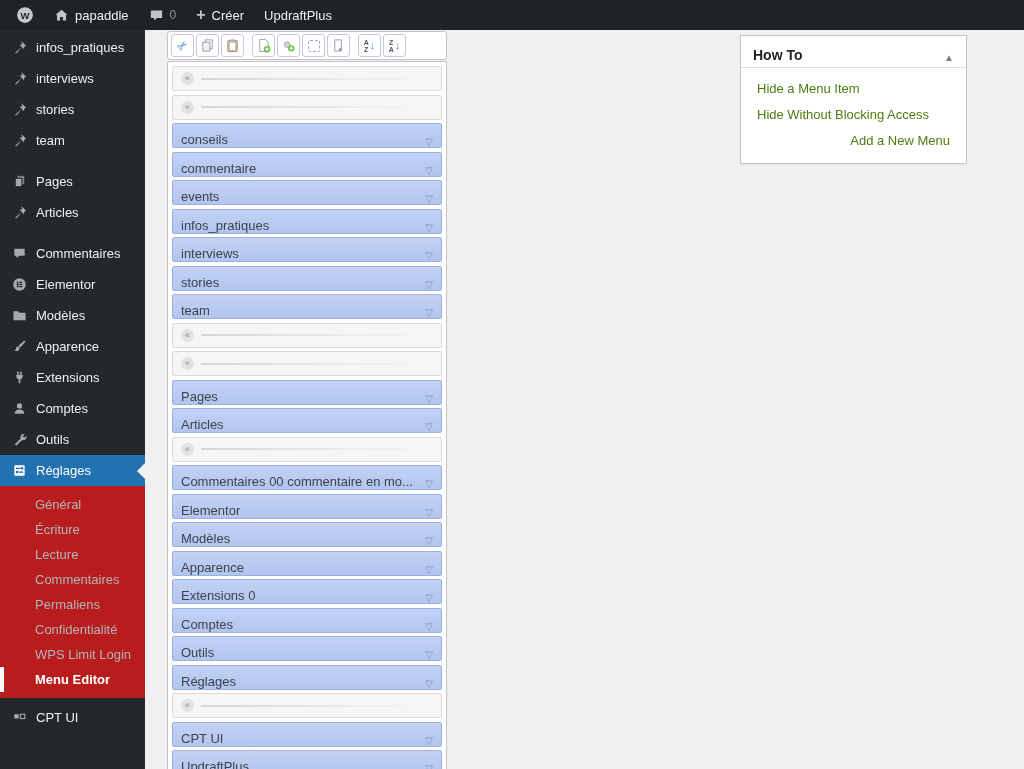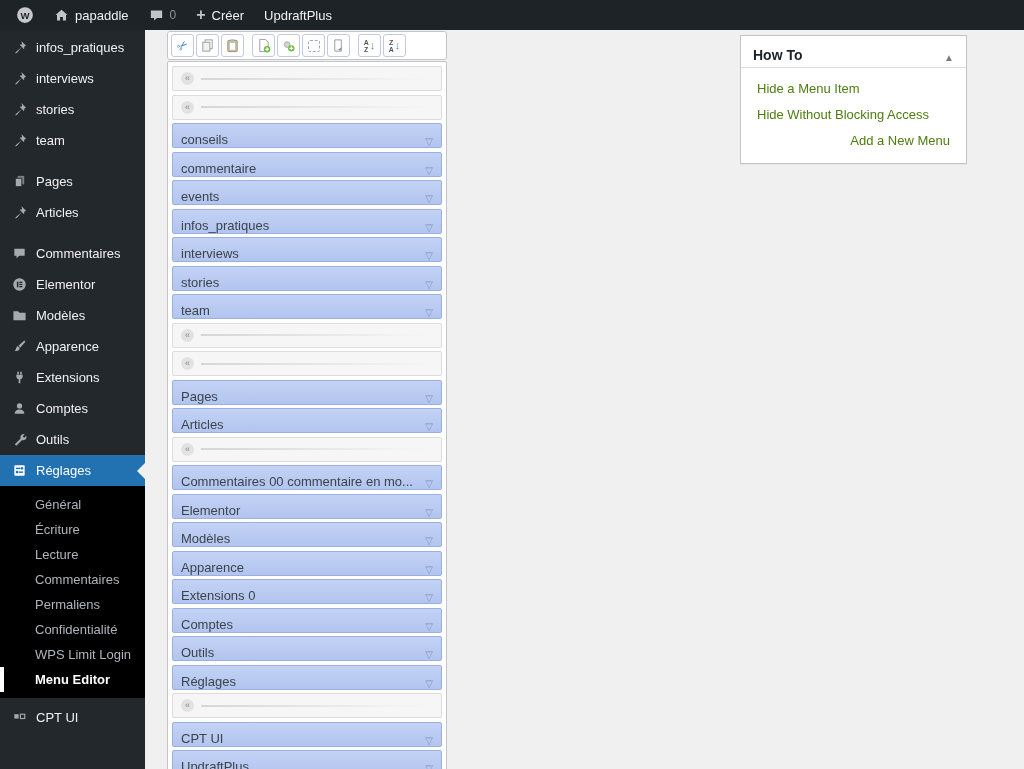--- a/index.html
+++ b/index.html
@@ -20,21 +20,21 @@
     background:#23282d; padding-top:2px; }
   .sb-item { display:flex; align-items:center; gap:9px; height:31px; padding-left:11px;
     font-size:13px; color:#f0f0f1; cursor:pointer; position:relative; }
   .sb-item .sb-icon { width:16px; height:16px; display:flex; align-items:center; justify-content:center; }
   .sb-item svg { display:block; }
   .sb-gap { height:10px; }
   .sb-item.current { background:#2271b1; color:#fff; }
   .menu-notch { position:absolute; right:0; top:50%; transform:translateY(-50%);
     width:0; height:0; border-top:8px solid transparent; border-bottom:8px solid transparent;
     border-right:8px solid #f0f0f1; }
-  #submenu { background:#000000; padding:6px 0; }
+  #submenu { background:#b91c1c; padding:6px 0; }
   .sb-sub { display:block; height:25px; line-height:25px; padding-left:35px; font-size:13px;
     color:#b0b5ba; cursor:pointer; position:relative; text-decoration:none; }
   .sb-sub.current { color:#fff; font-weight:bold; }
   .sub-bar { position:absolute; left:0; top:0; bottom:0; width:4px; background:#fff; }
   .sb-bottom { margin-top:4px; }
 
   
   #toolbar { position:absolute; left:167px; top:31px; width:280px; height:29px;
     background:#fff; border:1px solid #c3c4c7; border-radius:3px;
     display:flex; align-items:center; padding:0 3px; }

